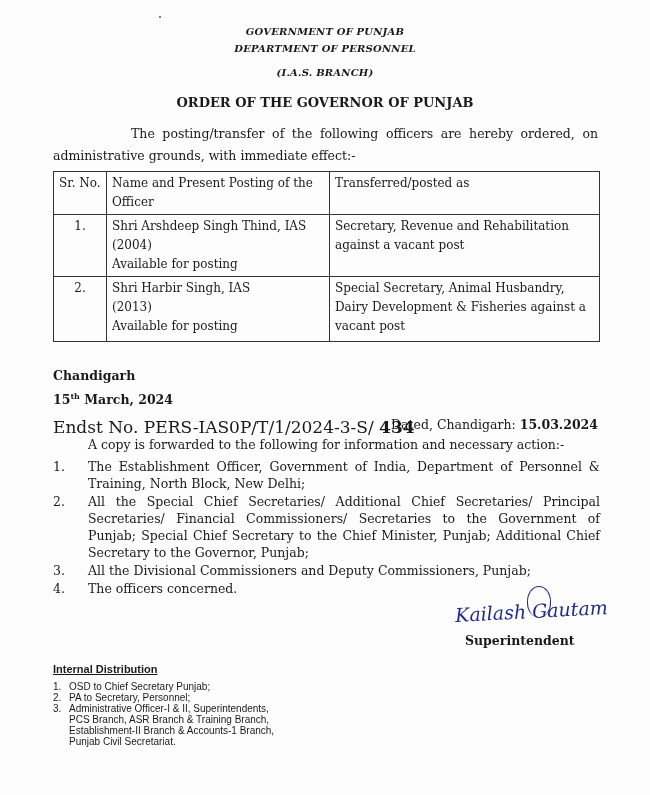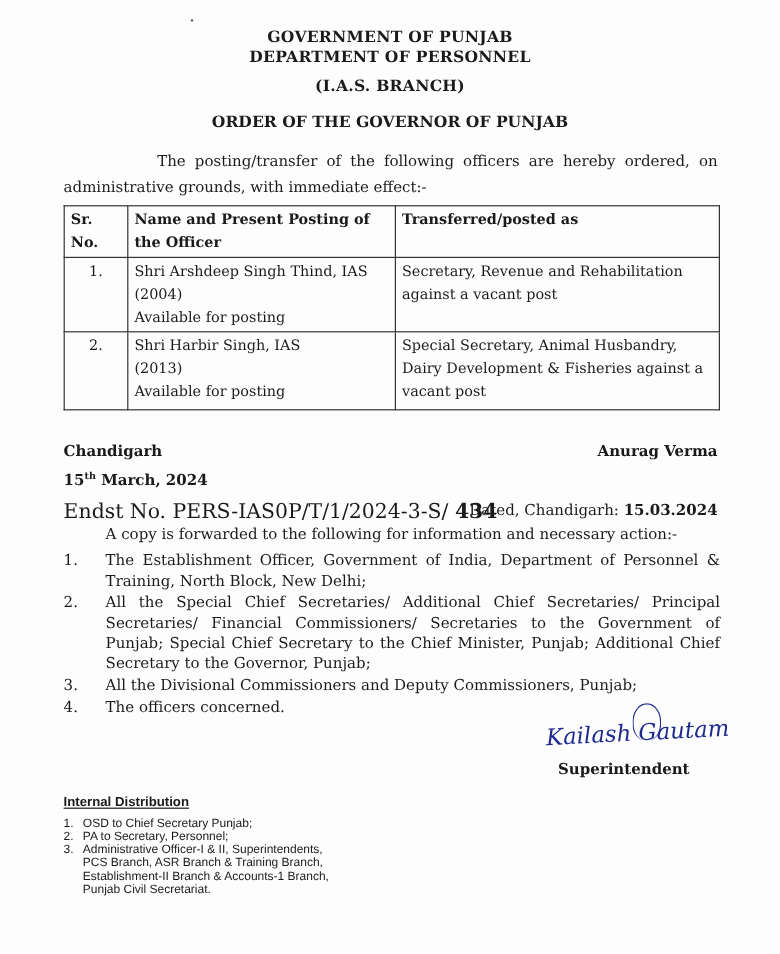--- a/index.html
+++ b/index.html
@@ -1,30 +1,30 @@
 <!DOCTYPE html>
 <html><head>
 <meta charset="utf-8">
 <style>
   html, body { margin:0; padding:0; }
   body {
     width:650px; height:795px; background:#fdfdfd; position:relative; overflow:hidden;
     font-family:"DejaVu Serif", "Liberation Serif", serif; color:#1a1a1a;
   }
   .abs { position:absolute; }
-  .hdr { left:0; width:650px; text-align:center; font-weight:bold; font-size:13px; line-height:17px; letter-spacing:0.2px; }
+  .hdr { left:0; width:650px; text-align:center; font-weight:bold; font-size:10px; line-height:17px; letter-spacing:0.2px;font-style:italic; }
   .order { left:0; width:650px; text-align:center; font-weight:bold; font-size:13px; top:95px; }
   .intro { left:53px; width:545px; top:123px; font-size:12.5px; line-height:22px; text-align:justify; text-indent:78px; }
   table.orders {
     position:absolute; left:53px; top:171px; width:547px; border-collapse:collapse; font-size:12px;
   }
   table.orders td, table.orders th {
     border:1px solid #333; vertical-align:top; padding:2px 5px; line-height:19px; text-align:left;
   }
-  table.orders th { font-weight:bold; }
+  table.orders th { font-weight:normal; }
   .c1 { width:42px; text-align:center !important; }
   .c2 { width:212px; }
   .jt { text-align:left; }
   .row1 td { height:56px; }
   .row2 td { height:60px; }
   .bold { font-weight:bold; }
   .sig-l { left:53px; top:366px; font-size:12.5px; font-weight:bold; line-height:20px; }
   .sig-r { right:52px; top:366px; font-size:12.5px; font-weight:bold; line-height:20px; text-align:center; }
   .endst { left:53px; top:417px; font-size:17px; }
   .dated { right:52px; top:417px; font-size:12.5px; }
@@ -83,21 +83,20 @@
   </tr>
 </tbody>
   </table>
 
 <div class="abs sig-l">
   <div>Chandigarh</div>
   <div><span>15</span><sup style="font-size:8px">th</sup><span> March, 2024</span></div>
 </div>
 
 <div class="abs sig-r">
-  <div>Anurag Verma</div>
 </div>
 
 <div class="abs endst"><span>Endst No.  PERS-IAS0P/T/1/2024-3-S/ </span><span class="bold">434</span></div>
 <div class="abs dated"><span>Dated, Chandigarh: </span><span class="bold">15.03.2024</span></div>
 
 <div class="abs copy">A copy is forwarded to the following for information and necessary action:-</div>
 
 <div class="abs list">
   <div class="li">
       <span class="num">1.</span>

